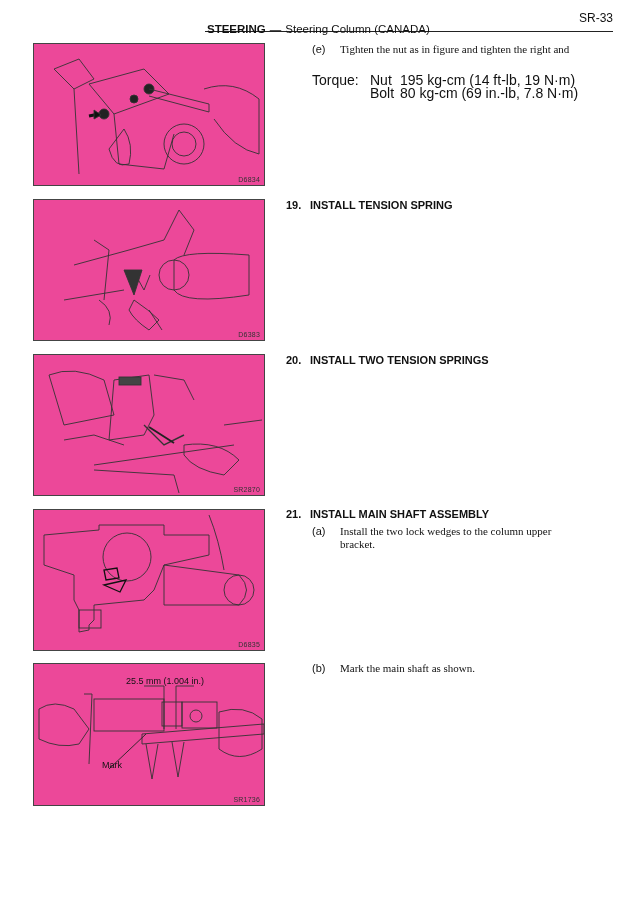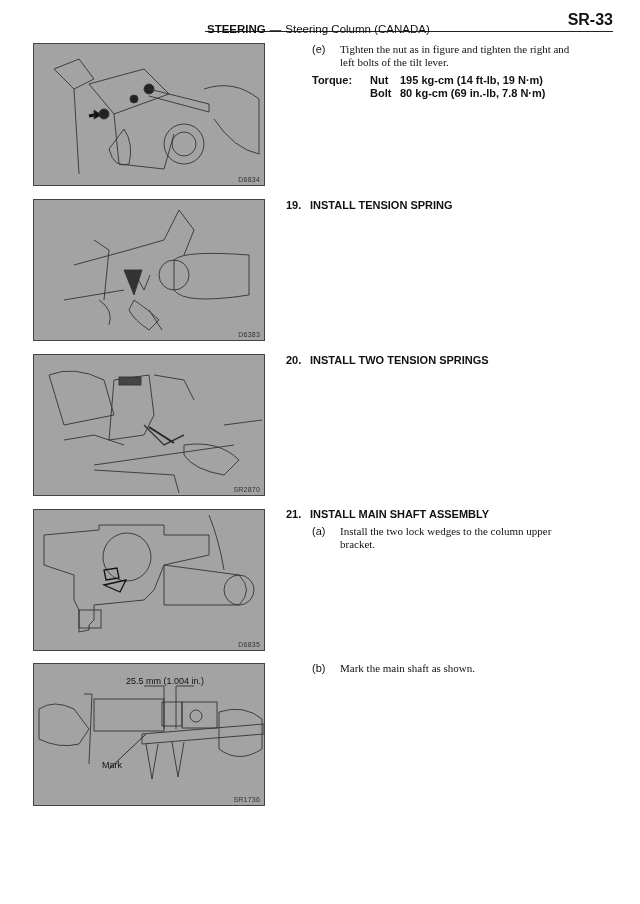--- a/index.html
+++ b/index.html
@@ -7,42 +7,42 @@
       width: 640px; height: 904px; position: relative; overflow: hidden;
       font-family: "Liberation Sans", sans-serif; color: #111111;
     }
     .header {
       position: absolute; left: 205px; top: 11px; width: 408px; height: 20px;
       border-bottom: 1.5px solid #222;
       font-size: 11.5px;
     }
     .header .section { font-weight: bold; }
     .header .sep { margin: 0 4px; }
-    .header .page-no { position: absolute; right: 0; top: 0; font-weight: bold; font-size: 16px; }
+    .header .page-no { position: absolute; right: 0; top: 0; font-weight: normal; font-size: 12px; }
     .header .left { position: absolute; left: 2px; top: 12px; }
 
     .figure {
       position: absolute; left: 33px; width: 232px;
       border: 1px solid #444; border-top-width: 1.5px; box-sizing: border-box;
-      background: #a3a3a3;
+      background: #ec4899;
     }
     .figure svg { position: absolute; left: 0; top: 0; }
     .figure .fig-code {
       position: absolute; right: 4px; bottom: 2px; font-size: 7px; color: #333;
       letter-spacing: 0.2px;
     }
     .figure .label { position: absolute; font-size: 9px; color: #111; }
 
     .text-block { position: absolute; font-size: 11px; line-height: 14px; }
     .step-title { font-weight: bold; font-size: 11px; margin-top: 44px; }
     .step-title .num { display: inline-block; width: 24px; }
     .sub { position: absolute; font-size: 11px; line-height: 13px; }
     .sub .letter { position: absolute; left: 0; top: 0; }
     .sub .body { position: absolute; left: 28px; top: 0; text-align: justify; font-family: Liberation Serif, serif; }
-    .torque { position: absolute; font-size: 11px; line-height: 13px; font-weight: bold; }
+    .torque { position: absolute; font-size: 14px; line-height: 13px; font-weight: normal; }
     .torque .t-label { position: absolute; left: 0; top: 0; }
     .torque .row { position: absolute; left: 58px; white-space: nowrap; }
     .torque .row .part { display: inline-block; width: 30px; }
   </style>
 </head>
 <body>
 
 <div class="header">
   <span class="left">
     <span class="section">STEERING</span><span class="sep">—</span><span>Steering Column (CANADA)</span>
@@ -136,21 +136,20 @@
   </svg>
   <span class="label" style="left:92px;top:12px;">25.5 mm (1.004 in.)</span>
   <span class="label" style="left:68px;top:96px;">Mark</span>
   <span class="fig-code">SR1736</span>
 </div>
 
 <div class="sub" style="left:312px;top:43px;width:300px;height:30px;">
   <span class="letter">(e)</span>
   <div class="body" style="width:272px;">
     <div style="white-space:nowrap;">Tighten the nut as in figure and tighten the right and</div>
-    <div>left bolts of the tilt lever.</div>
   </div>
 </div>
 
 <div class="torque" style="left:312px;top:74px;width:300px;height:28px;">
   <span class="t-label">Torque:</span>
   <div class="row" style="top:0;">
     <span class="part">Nut</span><span>195 kg-cm (14 ft-lb, 19 N·m)</span>
   </div>
   <div class="row" style="top:13px;">
     <span class="part">Bolt</span><span>80 kg-cm (69 in.-lb, 7.8 N·m)</span>

